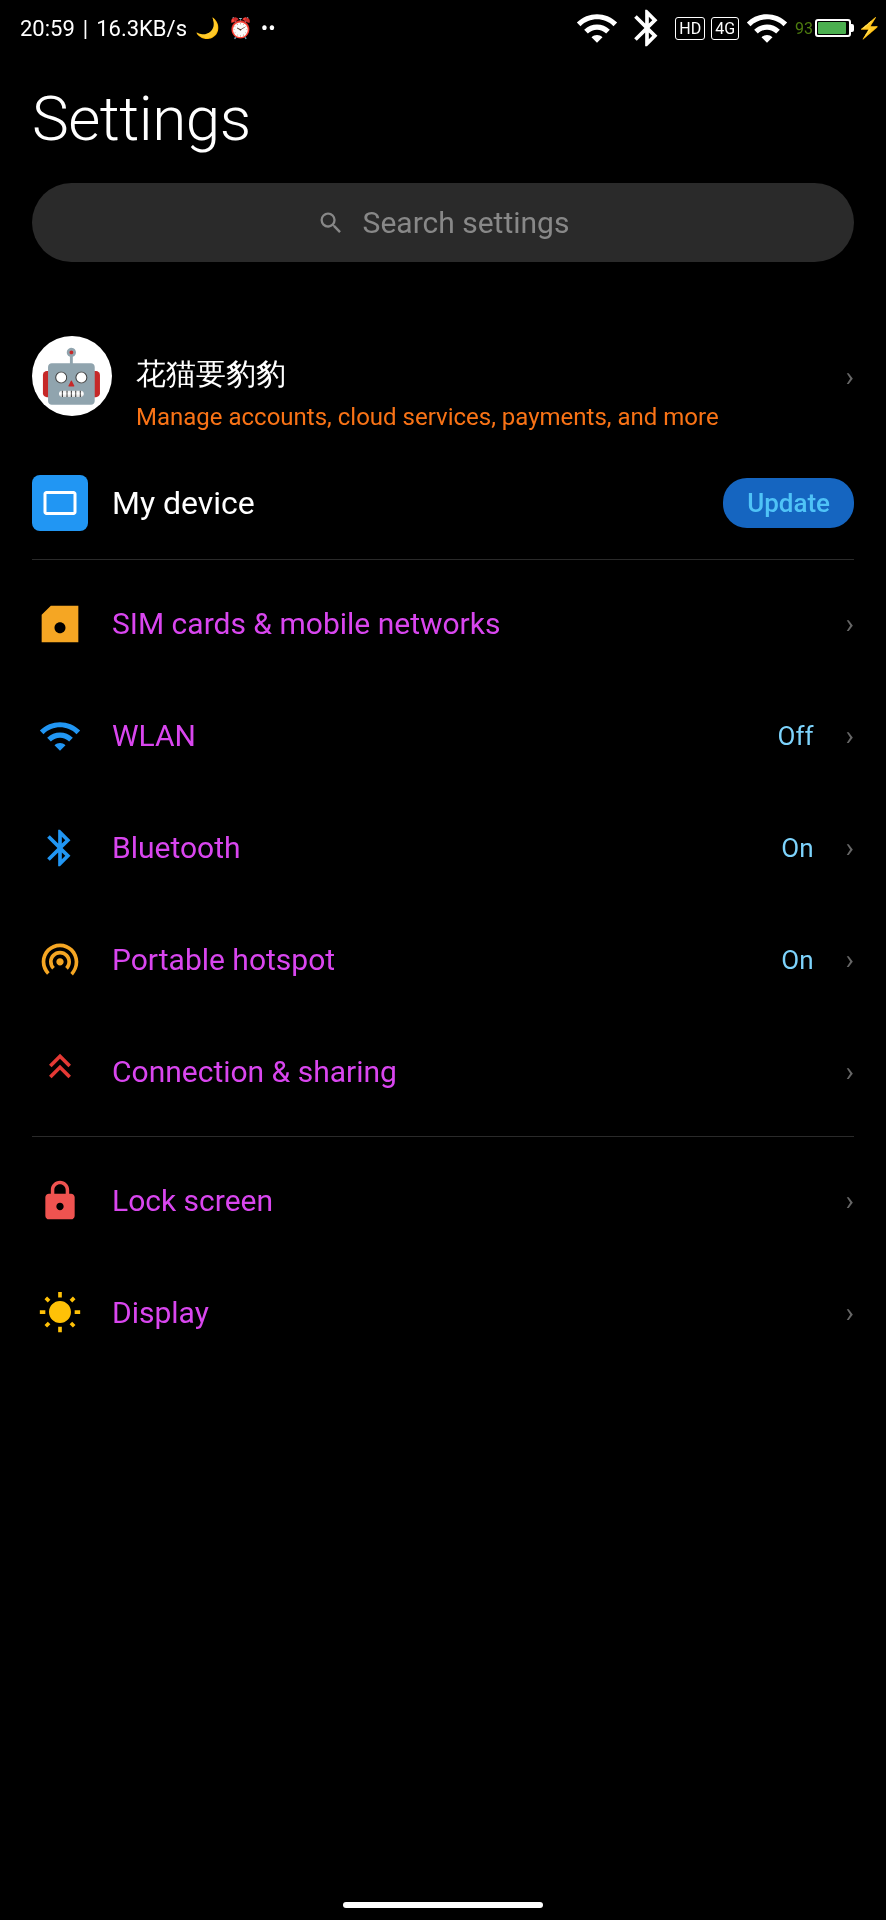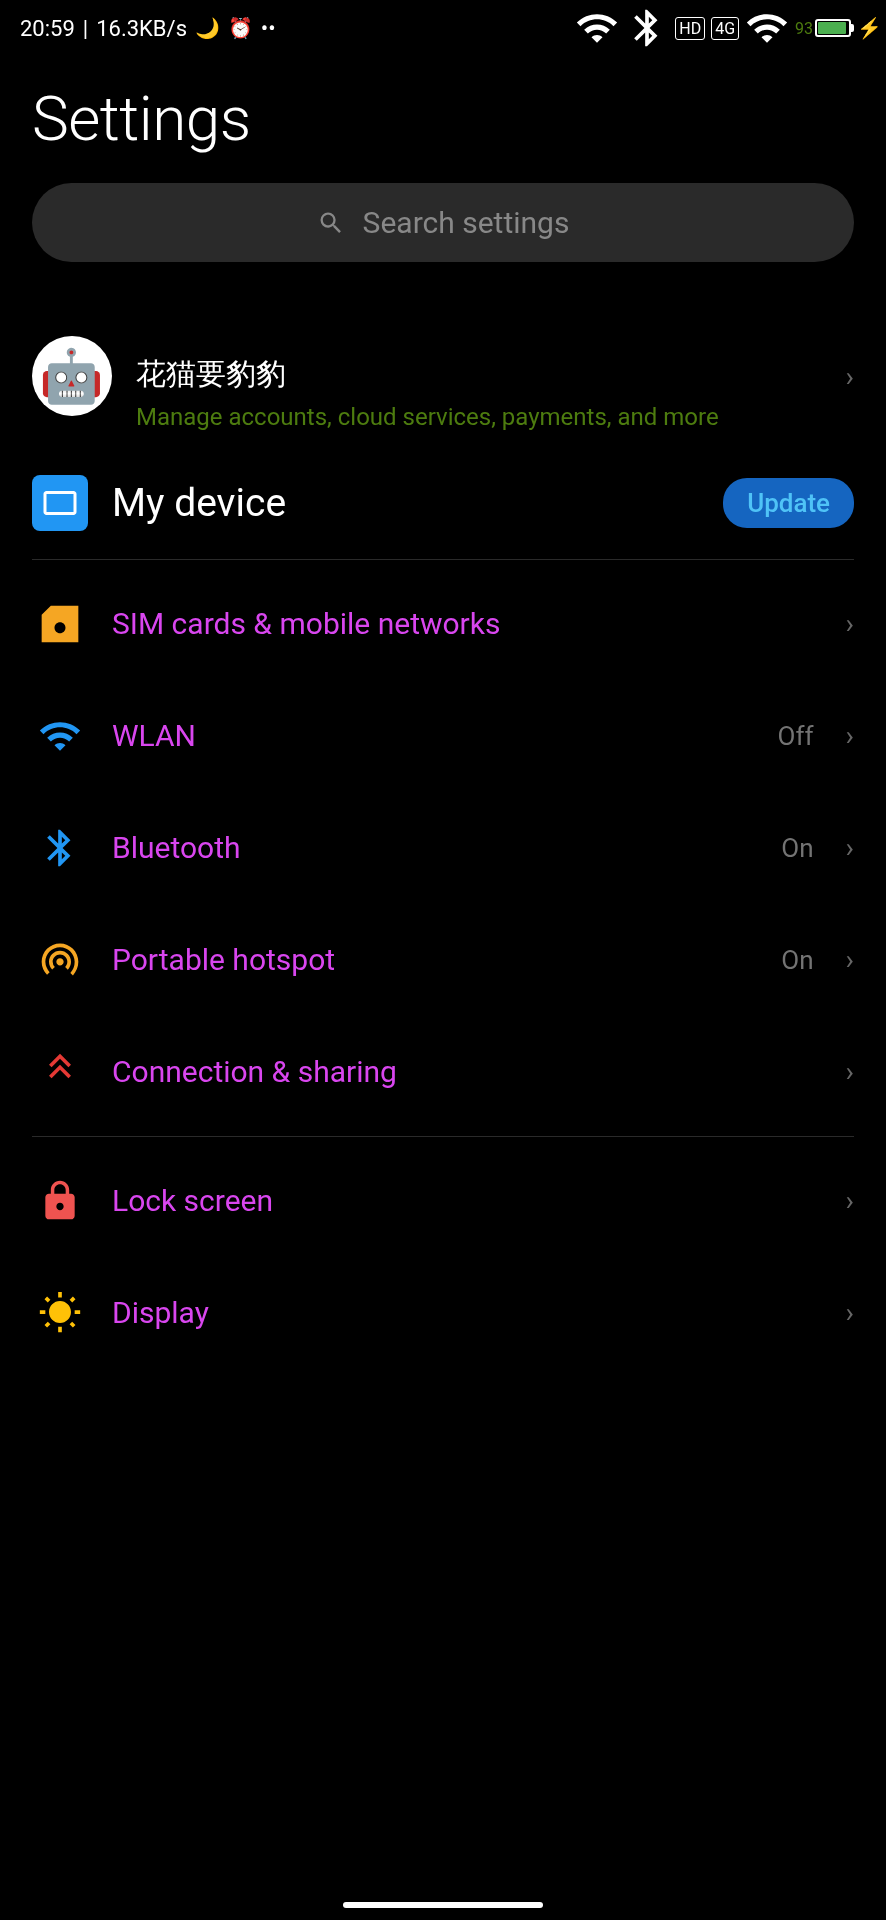--- a/index.html
+++ b/index.html
@@ -148,21 +148,21 @@
 
     .account-name {
       font-size: 30px;
       font-weight: 500;
       color: #fff;
       margin-bottom: 6px;
     }
 
     .account-desc {
       font-size: 24px;
-      color: #4d7c0f;
+      color: #f97316;
       line-height: 1.4;
     }
 
     .chevron {
       color: #666;
       font-size: 28px;
       flex-shrink: 0;
     }
 
     
@@ -180,21 +180,21 @@
       background: #2196f3;
       border-radius: 8px;
       display: flex;
       align-items: center;
       justify-content: center;
       flex-shrink: 0;
     }
 
     .device-label {
       flex: 1;
-      font-size: 39px;
+      font-size: 32px;
       color: #fff;
     }
 
     .update-badge {
       background: #1565c0;
       color: #4fc3f7;
       border-radius: 24px;
       padding: 10px 24px;
       font-size: 26px;
       font-weight: 500;
@@ -228,21 +228,21 @@
     }
 
     .settings-item-label {
       flex: 1;
       font-size: 30px;
       color: #d946ef;
     }
 
     .settings-item-status {
       font-size: 26px;
-      color: #737373;
+      color: #7dd3fc;
       margin-right: 8px;
     }
 
     
     .icon-sim {
       color: #f5a623;
     }
 
     .icon-wlan {
       color: #2196f3;

